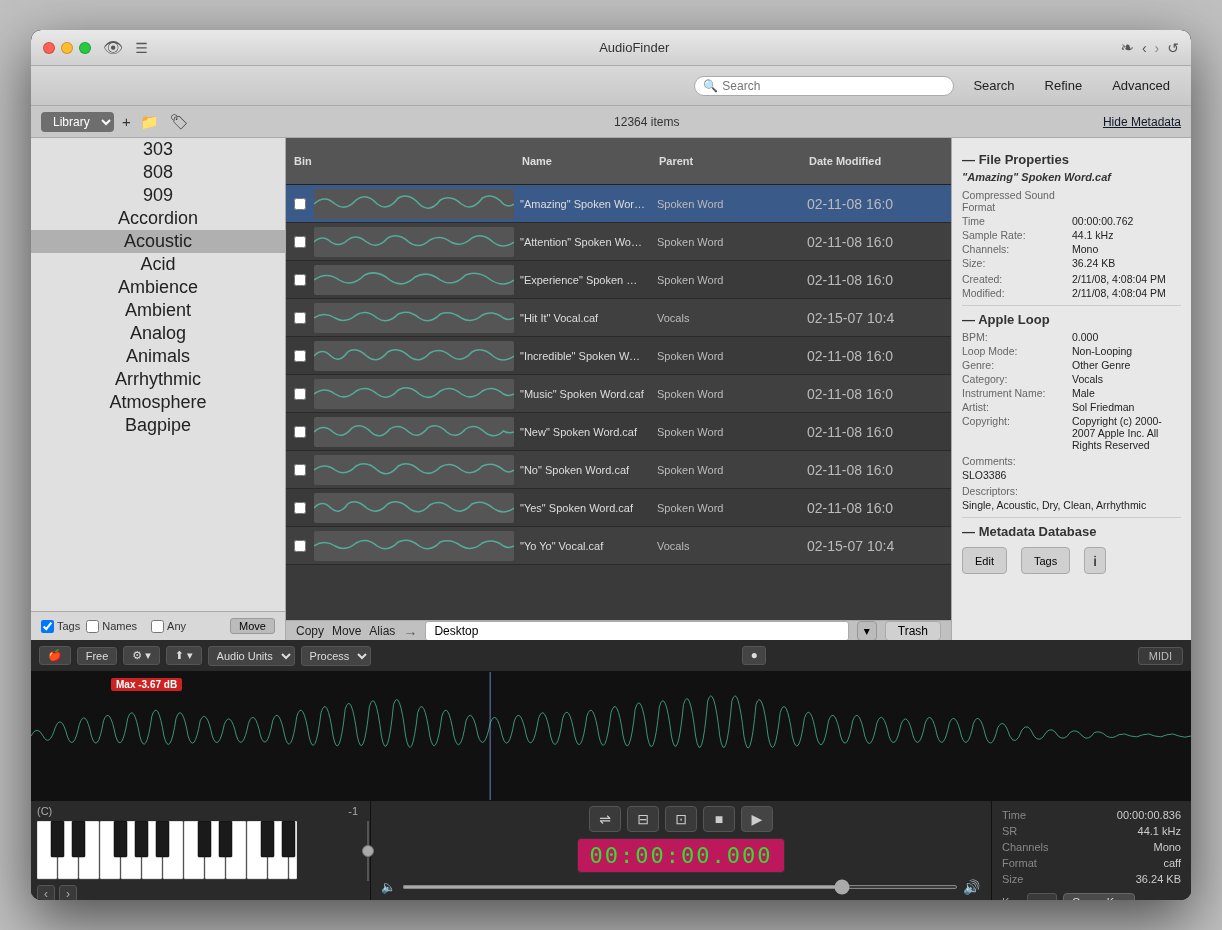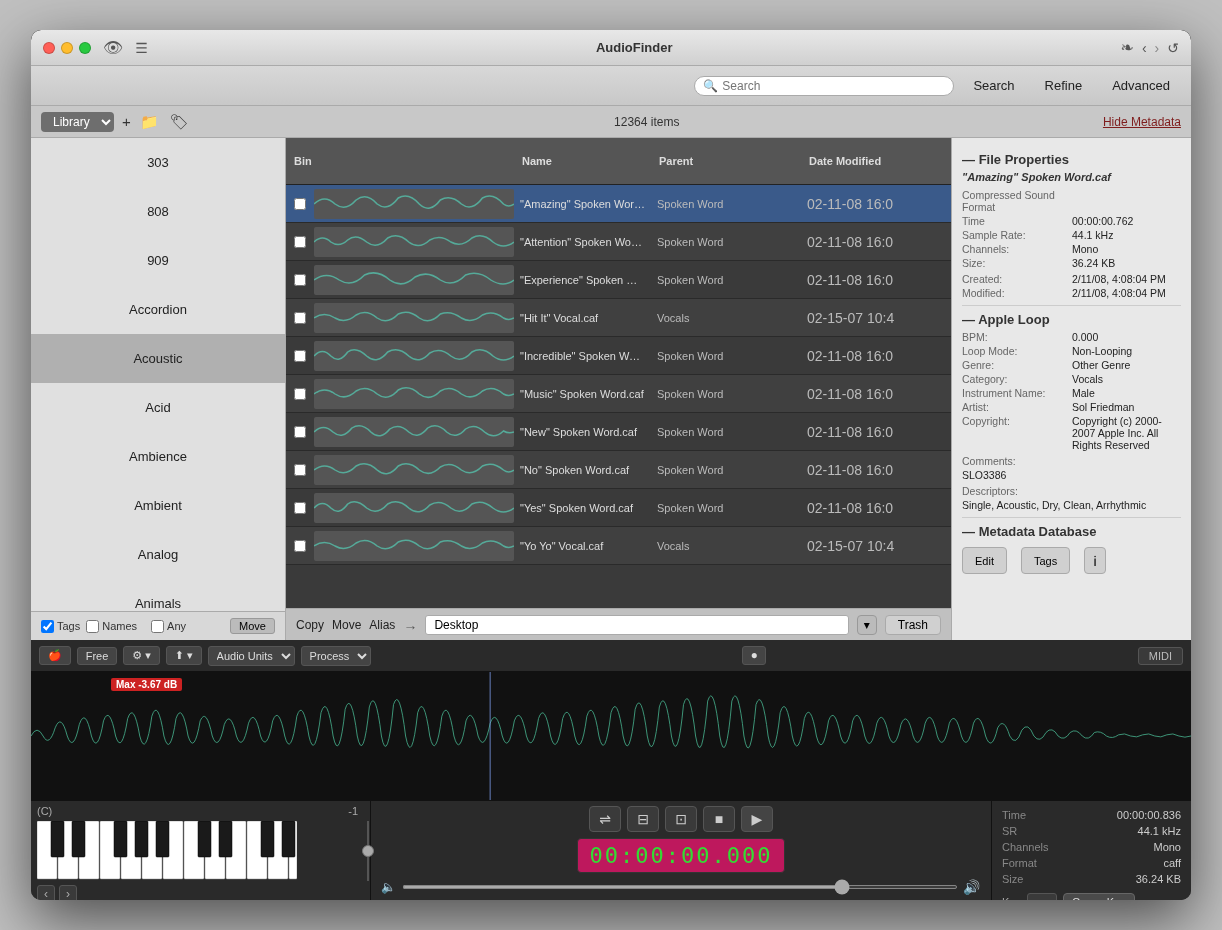--- a/index.html
+++ b/index.html
@@ -46,21 +46,21 @@
       border-radius: 50%;
       border: 1px solid rgba(0,0,0,0.2);
     }
     .tl-red { background: #ff5f57; }
     .tl-yellow { background: #ffbd2e; }
     .tl-green { background: #28c940; }
     .titlebar-title {
       flex: 1;
       text-align: center;
       font-size: 13px;
-      font-weight: 700;
+      font-weight: 400;
       color: #333;
     }
     .titlebar-icons {
       display: flex;
       gap: 12px;
       align-items: center;
     }
 
     
     .toolbar {
@@ -141,21 +141,21 @@
     .item-count {
       font-size: 12px;
       color: #333;
       font-weight: 500;
     }
     .hide-metadata-btn {
       background: none;
       border: none;
       cursor: pointer;
       font-size: 12px;
-      color: #7f1d1d;
+      color: #0f172a;
       text-decoration: underline;
     }
 
     
     .main-content {
       display: flex;
       flex: 1;
       overflow: hidden;
     }
 
@@ -168,22 +168,22 @@
       flex-direction: column;
       flex-shrink: 0;
     }
     .sidebar-list {
       flex: 1;
       overflow-y: auto;
     }
     .sidebar-list::-webkit-scrollbar { width: 6px; }
     .sidebar-list::-webkit-scrollbar-thumb { background: #aaa; border-radius: 3px; }
     .sidebar-item {
-      padding: 17px 12px;
-      font-size: 13px;
+      padding: 1px 12px;
+      font-size: 18px;
       color: #222;
       cursor: pointer;
       text-align: center;
     }
     .sidebar-item.highlighted { background: #b0b0b0; font-weight: 500; }
     .sidebar-footer {
       padding: 6px 10px;
       display: flex;
       align-items: center;
       gap: 6px;
@@ -347,21 +347,21 @@
       border: 1px solid #aaa;
       border-radius: 4px;
       padding: 3px 8px;
       font-size: 14px;
       cursor: pointer;
     }
 
     
     .copy-move-bar {
       background: #c0c0c0;
-      height: 32px;
+      height: 20px;
       display: flex;
       align-items: center;
       padding: 0 10px;
       gap: 8px;
       border-top: 1px solid #aaa;
       flex-shrink: 0;
     }
     .cm-btn {
       background: none;
       border: none;

